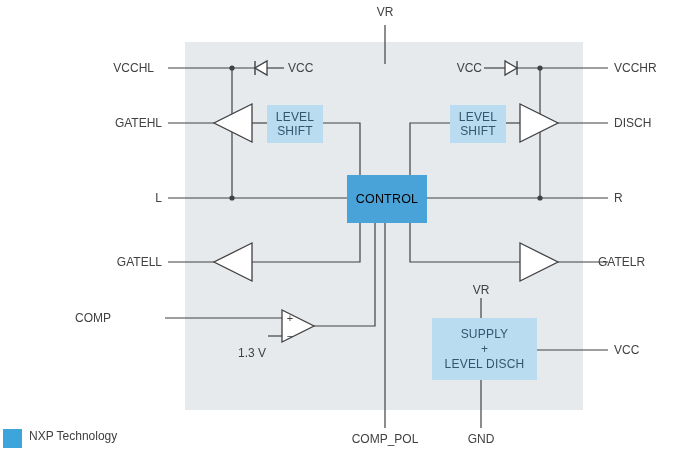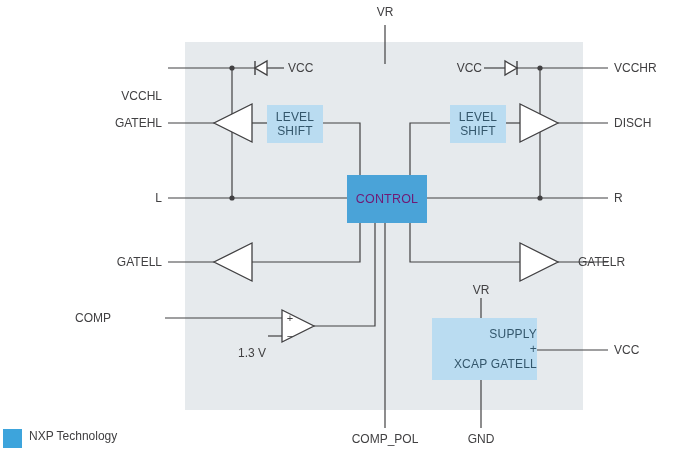--- a/index.html
+++ b/index.html
@@ -13,22 +13,22 @@
   svg.wiring { position:absolute; left:0; top:0; width:673px; height:456px; }
   .lbl { position:absolute; line-height:14px; white-space:nowrap; }
   .lbl.r { text-align:right; }
   .lbl.c { text-align:center; }
   .block {
     position:absolute; display:flex; flex-direction:column;
     align-items:center; justify-content:center; text-align:center;
     line-height:14px; letter-spacing:.2px;
   }
   .block.light { background:#badcf1; color:#33566b; }
-  .block.accent { background:#4aa3d8; color:#701a75; font-size:12.5px; }
-  .block.supply { line-height:15px;align-items:flex-end; }
+  .block.accent { background:#4aa3d8; color:#000000; font-size:12.5px; }
+  .block.supply { line-height:15px; }
   .legend { position:absolute; display:flex; }
   .legend .swatch { width:19px; height:19px; background:#3da4dc; display:inline-block; margin-right:7px; }
 </style>
 </head>
 <body>
 
 <div class="canvas">
 
   <div class="die"></div>
 
@@ -100,35 +100,35 @@
     <span>SHIFT</span>
   </div>
 
   <div class="block accent" style="left:347px;top:175px;width:80px;height:48px;">
     <span>CONTROL</span>
   </div>
 
   <div class="block light supply" style="left:432px;top:318px;width:105px;height:62px;">
     <span>SUPPLY</span>
     <span>+</span>
-    <span>XCAP GATELL</span>
+    <span>LEVEL DISCH</span>
   </div>
 
   <div class="lbl c" style="left:365px;top:5px;width:40px;">VR</div>
 
-  <div class="lbl r" style="left:40px;top:61px;width:122px;margin-top:28px;">VCCHL</div>
+  <div class="lbl r" style="left:32px;top:61px;width:122px;">VCCHL</div>
   <div class="lbl r" style="left:40px;top:116px;width:122px;">GATEHL</div>
   <div class="lbl r" style="left:40px;top:191px;width:122px;">L</div>
   <div class="lbl r" style="left:40px;top:255px;width:122px;">GATELL</div>
   <div class="lbl r" style="left:32px;top:311px;width:122px;text-align:center;">COMP</div>
 
   <div class="lbl" style="left:614px;top:61px;width:58px;">VCCHR</div>
   <div class="lbl" style="left:614px;top:116px;width:58px;">DISCH</div>
   <div class="lbl" style="left:614px;top:191px;width:58px;">R</div>
-  <div class="lbl" style="left:578px;top:255px;width:58px;">GATELR</div>
+  <div class="lbl" style="left:598px;top:255px;width:58px;">GATELR</div>
   <div class="lbl" style="left:614px;top:343px;width:58px;">VCC</div>
 
   <div class="lbl c" style="left:345px;top:432px;width:80px;">COMP_POL</div>
   <div class="lbl c" style="left:455px;top:432px;width:52px;">GND</div>
 
   <div class="lbl" style="left:288px;top:61px;width:34px;">VCC</div>
   <div class="lbl r" style="left:448px;top:61px;width:34px;">VCC</div>
   <div class="lbl r" style="left:200px;top:346px;width:66px;">1.3 V</div>
   <div class="lbl c" style="left:461px;top:283px;width:40px;">VR</div>
 

